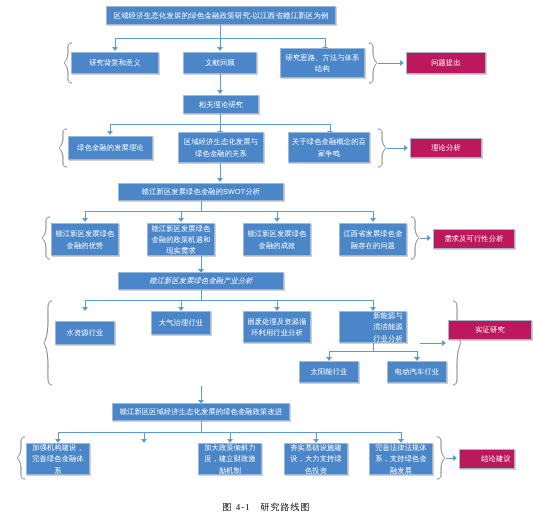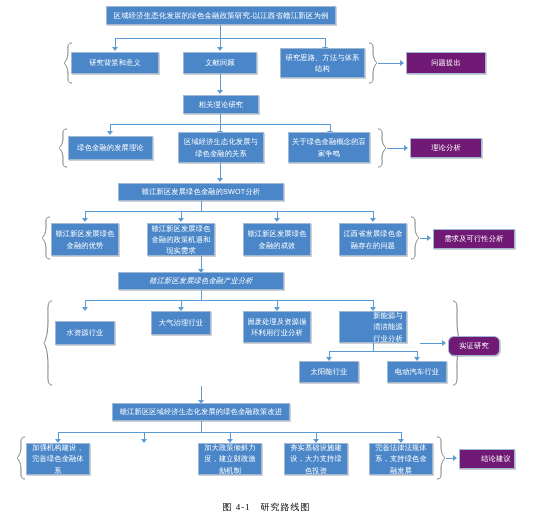--- a/index.html
+++ b/index.html
@@ -26,21 +26,21 @@
     justify-content:center;
     text-align:center;
     font-size:7.2px;
     line-height:1.55;
     letter-spacing:.2px;
     padding:1px 2px;
     box-shadow:1px 1px 0 rgba(120,120,120,.35);
   }
   .box span{display:block;width:100%;}
   .box.title{font-size:7.4px;}
-  .box.side{background:#701a75;}
+  .box.side{background:#be185d;}
   
   .ln{position:absolute;background:#5b9bd5;}
   .ln.v{width:1px;}
   .ln.h{height:1px;}
   .arrow{
     position:absolute;width:0;height:0;
     border-left:3px solid transparent;
     border-right:3px solid transparent;
     border-top:4px solid #5b9bd5;
   }
@@ -247,21 +247,21 @@
       <path d="M9 1 C4 1 5 7 5 20 C5 36 2 41 1 43 C2 45 5 50 5 66 C5 79 4 85 9 85" fill="none" stroke="#7f7f7f" stroke-width="1"></path>
     </svg>
   </div>
   <div class="brace" style="left:452px;top:300px;">
     <svg width="10" height="86" viewBox="0 0 10 86">
       <path d="M1 1 C6 1 5 7 5 20 C5 36 8 41 9 43 C8 45 5 50 5 66 C5 79 6 85 1 85" fill="none" stroke="#7f7f7f" stroke-width="1"></path>
     </svg>
   </div>
   <div class="ln h" style="left:420px;top:343px;width:24px;"></div>
   <div class="arrow right" style="left:442px;top:340px;"></div>
-  <div class="box side" style="left:448px;top:336px;width:52px;height:20px;border-radius:6px;">
+  <div class="box side" style="left:448px;top:320px;width:84px;height:20px;">
     <span>实证研究</span>
   </div>
 
   <div class="ln v" style="left:201px;top:386px;height:16px;"></div>
   <div class="arrow" style="left:198px;top:400px;"></div>
 
   <div class="box" style="left:112px;top:403px;width:178px;height:18px;">
     <span>赣江新区区域经济生态化发展的绿色金融政策改进</span>
   </div>
 

